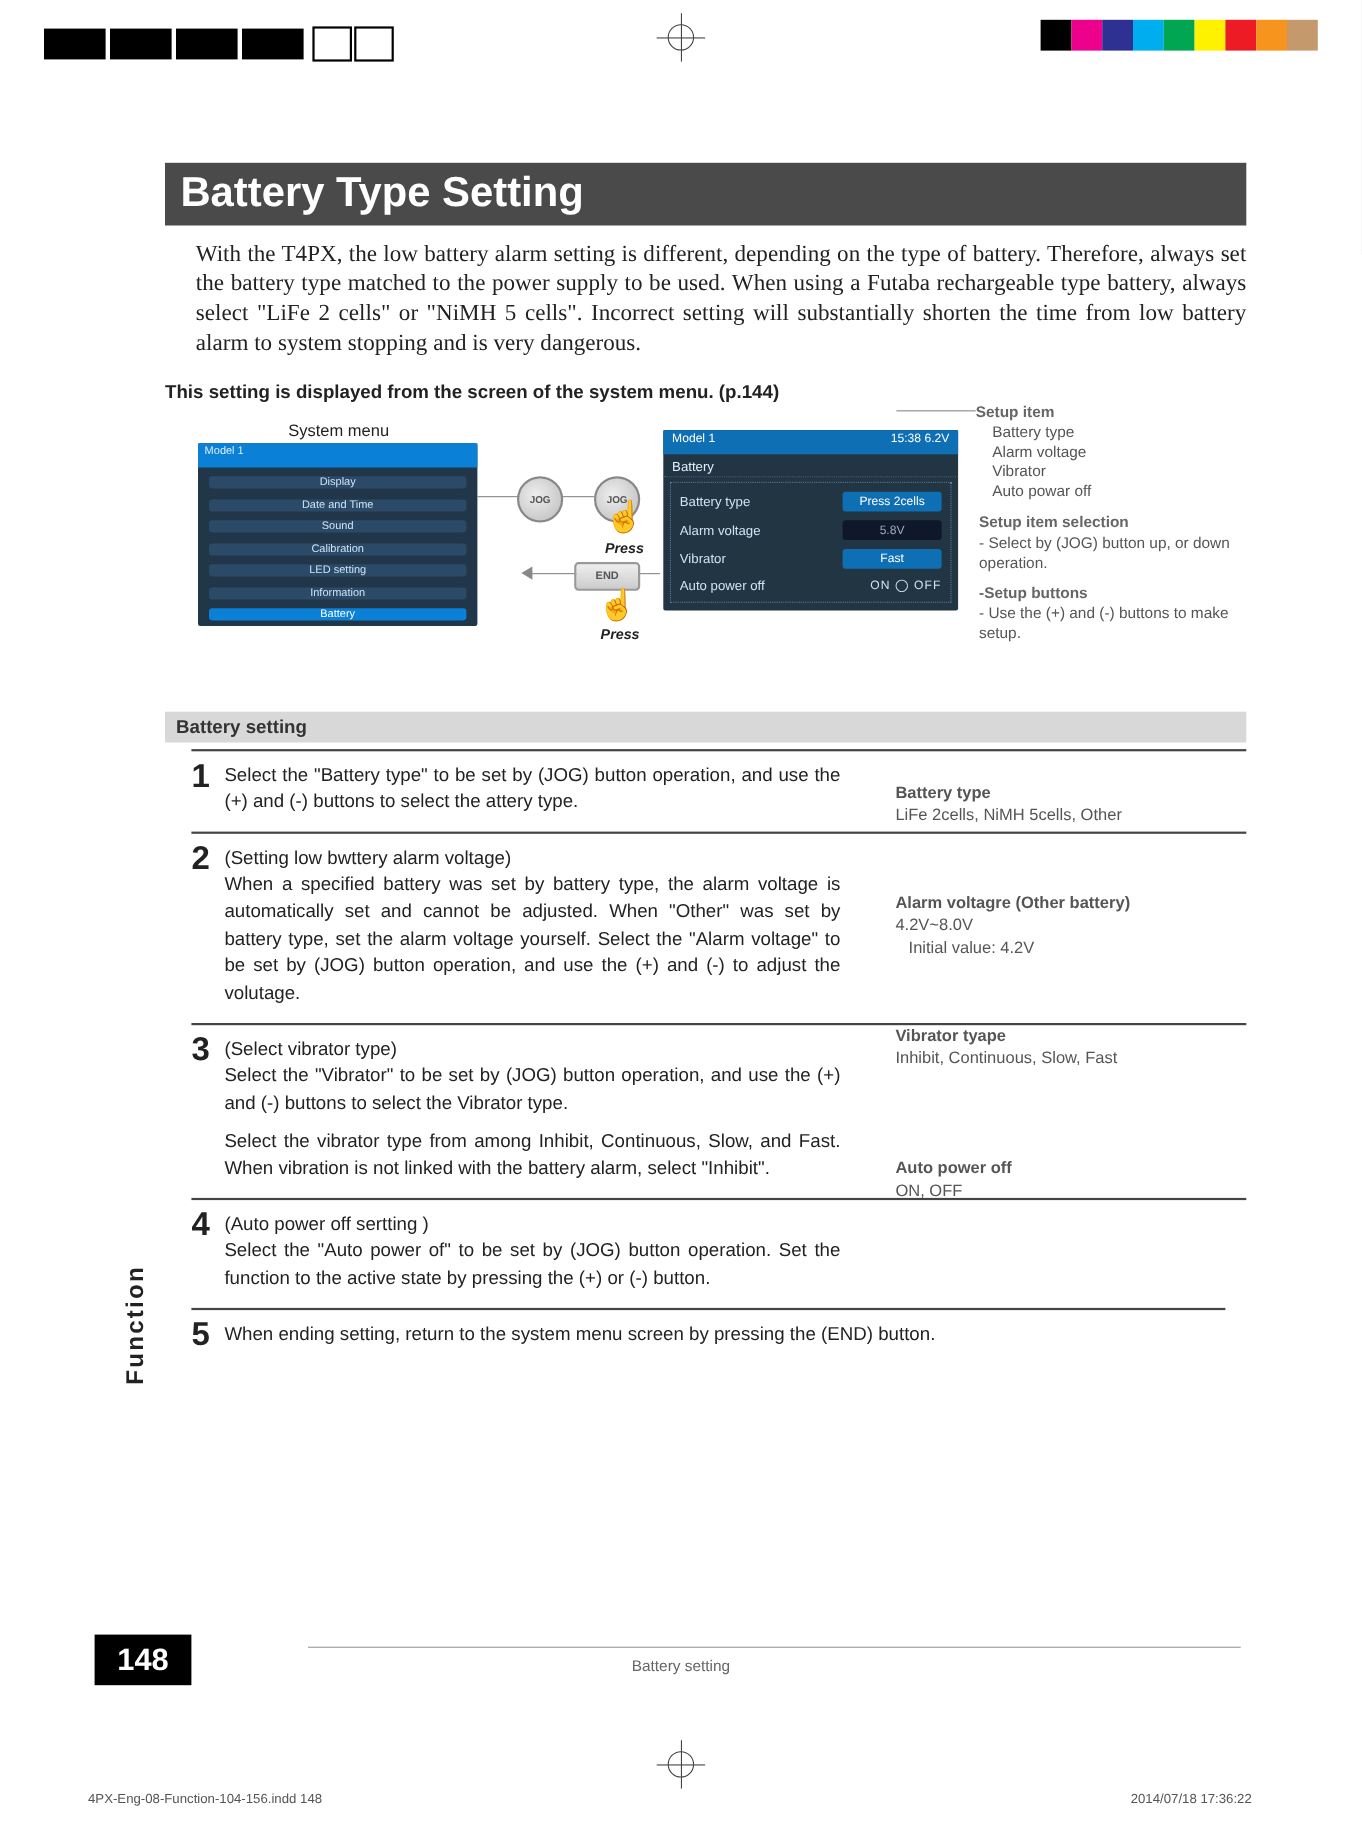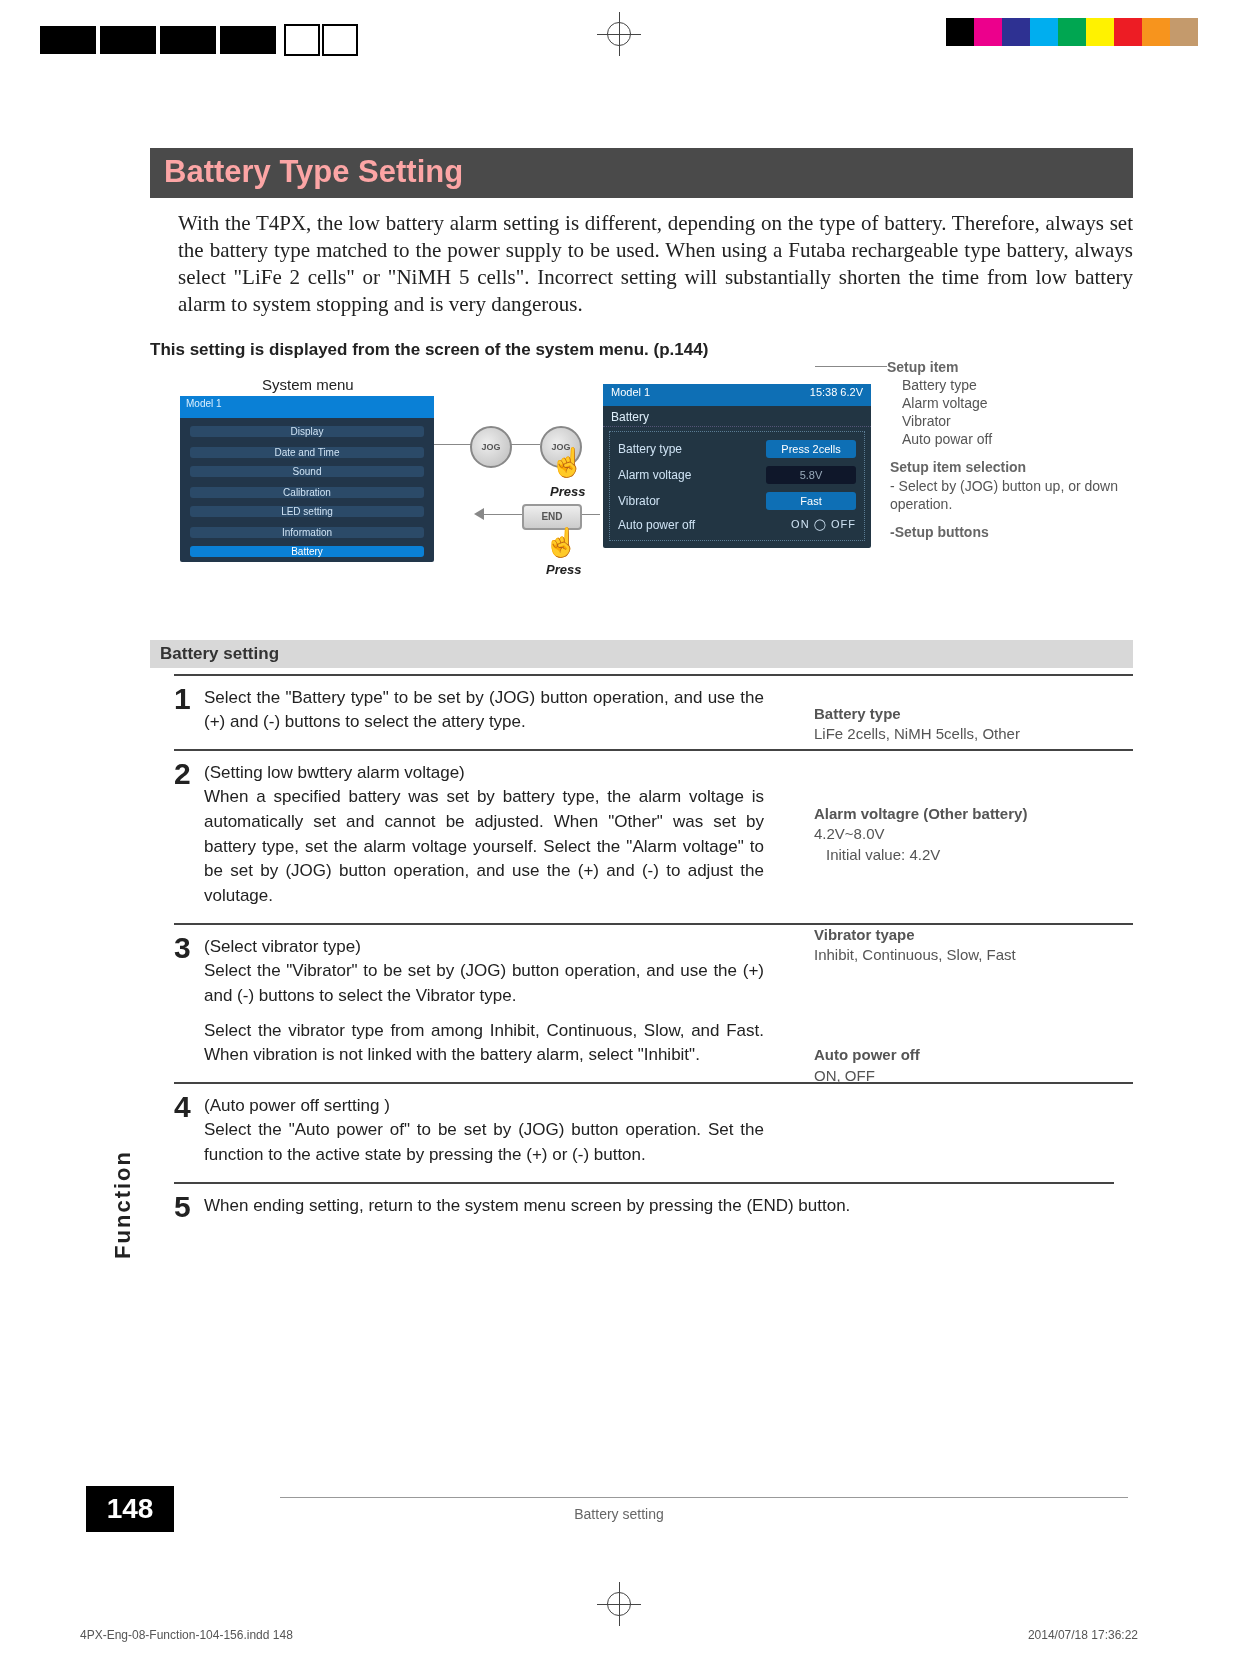--- a/index.html
+++ b/index.html
@@ -41,22 +41,22 @@
 
   .content {
     position: absolute;
     left: 150px;
     right: 105px;
     top: 148px;
   }
 
   .title-bar {
     background: #4a4a4a;
-    color: #fca5a5;
-    font-size: 31px;
+    color: #ffffff;
+    font-size: 38px;
     font-weight: bold;
     padding: 6px 14px 8px;
     font-family: Arial, sans-serif;
   }
 
   .body-text {
     font-family: "Times New Roman", Times, serif;
     font-size: 21px;
     line-height: 1.28;
     text-align: justify;
@@ -266,20 +266,21 @@
 
       <div class="setup-info">
         <span class="tiny-line"></span><span class="head">Setup item</span>
         <div class="indent">Battery type</div>
         <div class="indent">Alarm voltage</div>
         <div class="indent">Vibrator</div>
         <div class="indent">Auto powar off</div>
         <div class="head">Setup item selection</div>
         <div>- Select by (JOG) button up, or down operation.</div>
         <div class="head">-Setup buttons</div>
+        <div>- Use the (+) and (-) buttons to make setup.</div>
       </div>
     </div>
 
     <div class="setting-hdr">Battery setting</div>
 
     <div class="steps">
 
       <div class="step">
         <div class="step-num">1</div>
         <div class="step-text">

